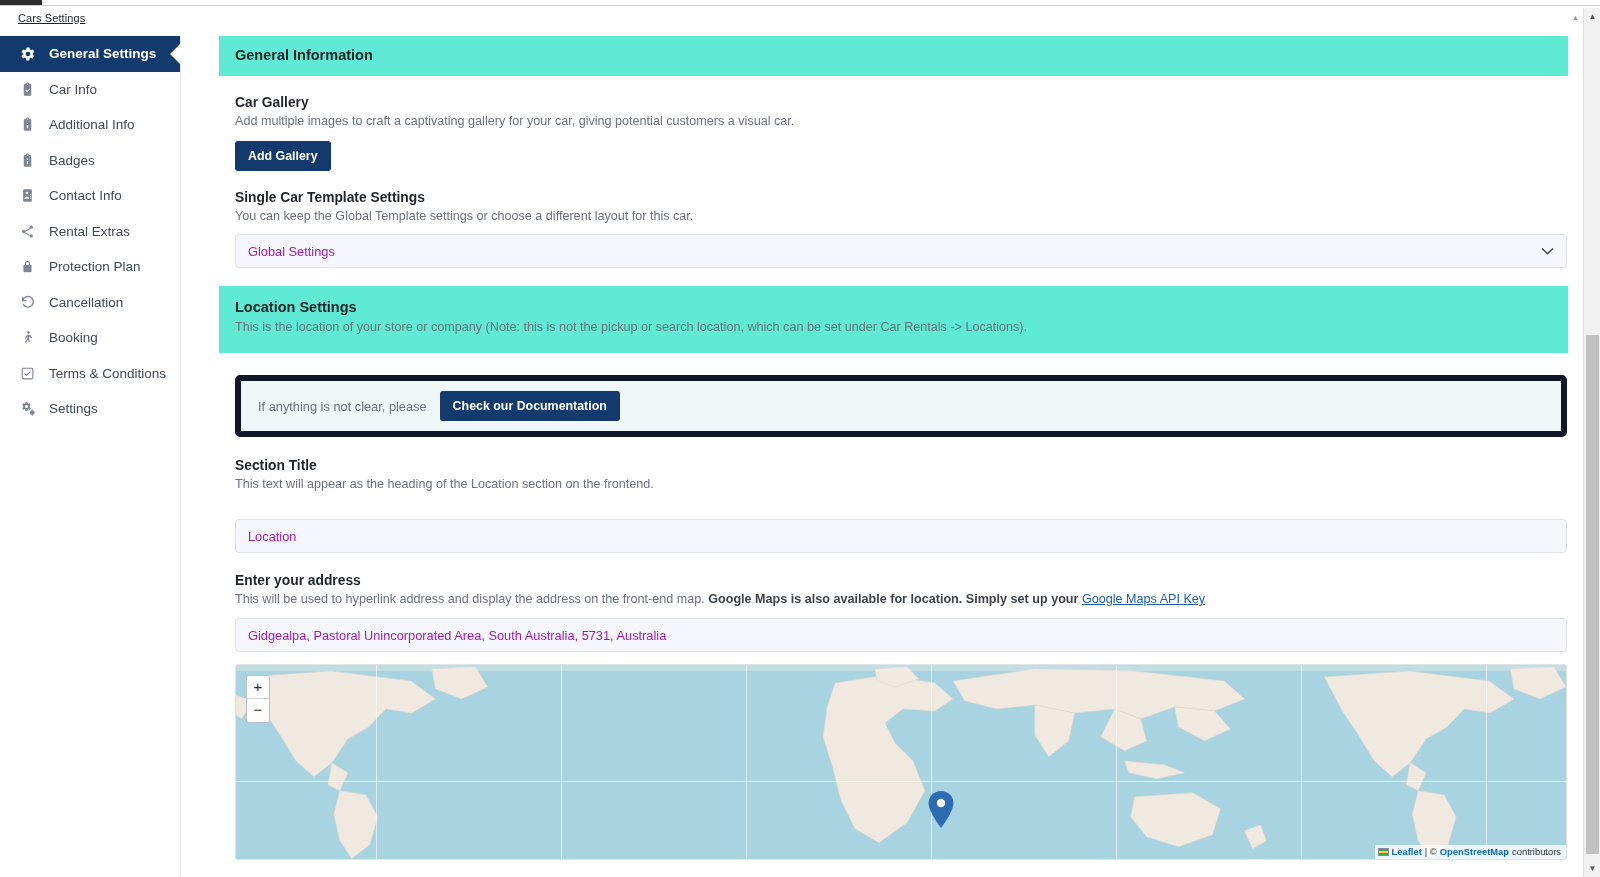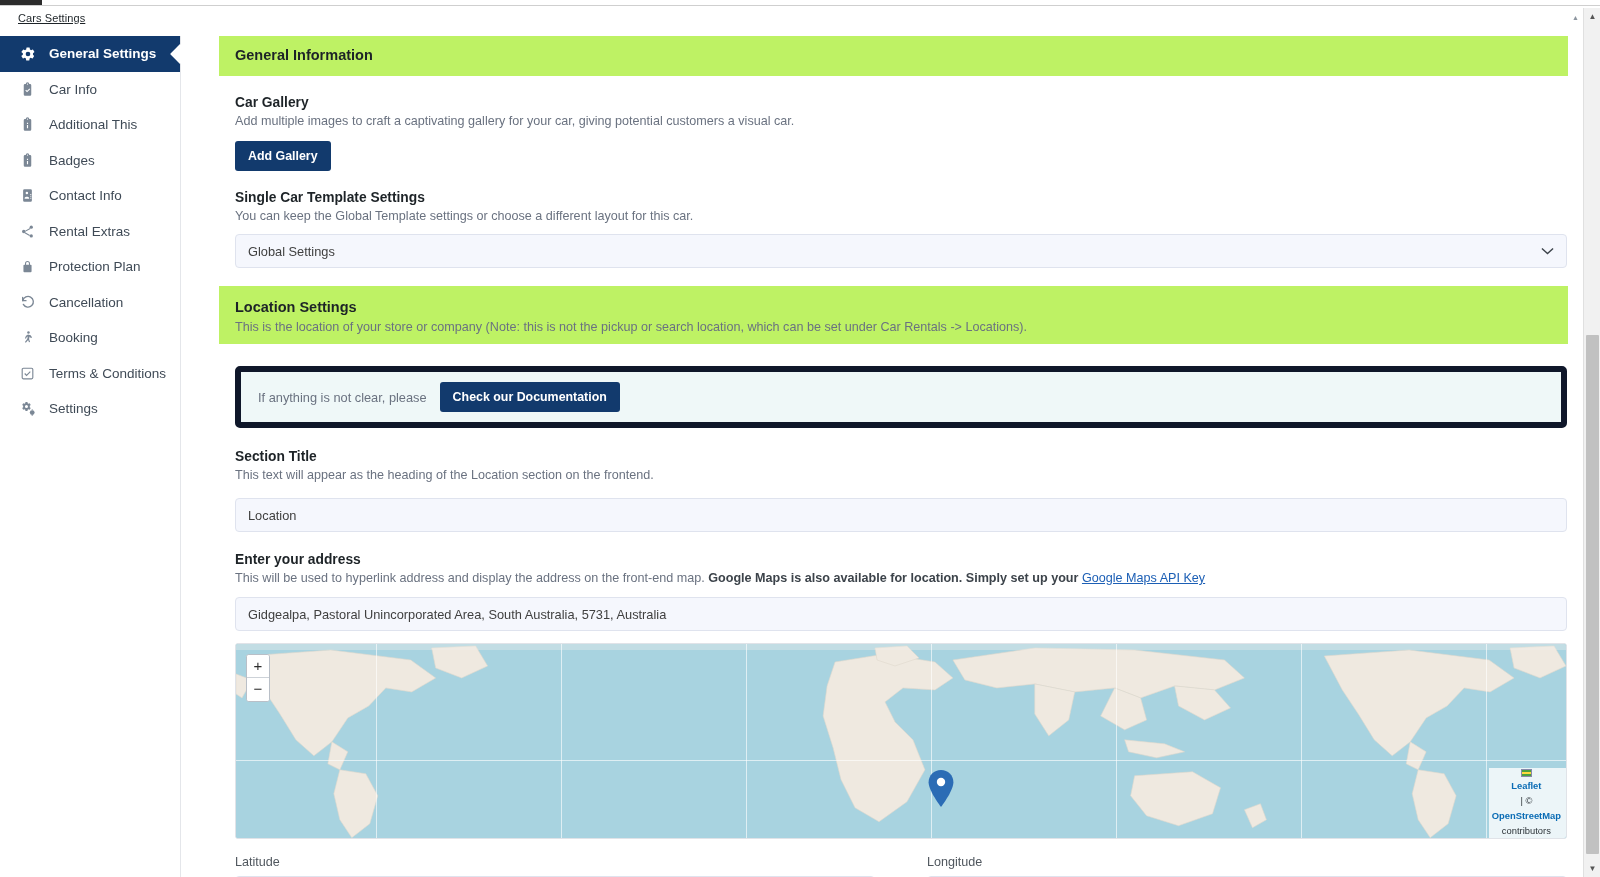--- a/index.html
+++ b/index.html
@@ -78,22 +78,22 @@
 
   
   #main {
     position: absolute; top: 28px; left: 219px;
     width: 1364px; height: 841px;
     background: #ffffff;
     overflow: hidden;
   }
 
   .section-bar {
-    background: #bef264;
-    padding: 13px 16px 10px 16px;
+    background: #5eead4;
+    padding: 13px 16px 19px 16px;
   }
   .section-bar .sb-title {
     font-size: 14.5px; font-weight: bold; color: #1d2327;
   }
   .section-bar .sb-sub {
     margin-top: 5px;
     font-size: 12.6px; color: #6a7280;
   }
 
   .block { padding: 0 16px; }
@@ -122,21 +122,21 @@
     font-family: inherit;
   }
 
   .input-box, .select-box {
     width: 100%;
     height: 34px;
     background: #f5f7fd;
     border: 1px solid #dfe3ee;
     border-radius: 4px;
     font-size: 12.8px;
-    color: #404040;
+    color: #a21caf;
     padding: 0 12px;
     display: flex; align-items: center;
     font-family: inherit;
   }
   .select-box { justify-content: space-between; cursor: pointer; }
   .select-box .chev { color: #50575e; font-size: 11px; line-height: 1; }
 
   .info-box {
     background: #eff8f8;
     border: 6px solid #0f172a;
@@ -194,21 +194,20 @@
   }
   .map-attr {
     position: absolute; right: 0; bottom: 0;
     background: rgba(255,255,255,.78);
     font-size: 9.4px;
     color: #2c3338;
     padding: 1px 5px 1px 3px;
     display: flex; align-items: center; gap: 3px;
     z-index: 6;
     line-height: 12px;
-    flex-direction: column;
   }
   .map-attr a { color: #0a6cb5; text-decoration: none; font-weight: bold; }
   .leaf-flag {
     display: inline-block; width: 11px; height: 8px;
     background: linear-gradient(to bottom, #4b9f3f 0 33%, #ffd83d 33% 66%, #4b9f3f 66% 100%);
     border: .5px solid #88a;
   }
 
   .lbl-sm { font-size: 12.6px; color: #50575e; margin-bottom: 7px; }
 
@@ -278,21 +277,21 @@
       </span>
       <span>Car Info</span>
     </div>
 
     <div class="nav-item">
       <span class="ic">
         <svg width="15" height="15" viewBox="0 0 24 24" fill="#7b8795">
             <path d="M16 3h-1.2a2.8 2.8 0 0 0-5.6 0H8a2 2 0 0 0-2 2v15a2 2 0 0 0 2 2h8a2 2 0 0 0 2-2V5a2 2 0 0 0-2-2zm-4-.8a1 1 0 1 1-1 1 1 1 0 0 1 1-1zm.9 15.8h-1.8v-5.4h1.8zm0-7h-1.8V9.2h1.8z"></path>
           </svg>
       </span>
-      <span>Additional This</span>
+      <span>Additional Info</span>
     </div>
 
     <div class="nav-item">
       <span class="ic">
         <svg width="15" height="15" viewBox="0 0 24 24" fill="#7b8795">
             <path d="M16 3h-1.2a2.8 2.8 0 0 0-5.6 0H8a2 2 0 0 0-2 2v15a2 2 0 0 0 2 2h8a2 2 0 0 0 2-2V5a2 2 0 0 0-2-2zm-4-.8a1 1 0 1 1-1 1 1 1 0 0 1 1-1zm.9 15.8h-1.8v-5.4h1.8zm0-7h-1.8V9.2h1.8z"></path>
           </svg>
       </span>
       <span>Badges</span>
     </div>
@@ -405,21 +404,21 @@
     <div class="block" style="padding-top:22px;">
       <div class="info-box">
         <span class="info-txt">If anything is not clear, please</span>
         <button class="btn-primary">Check our Documentation</button>
       </div>
     </div>
 
     <div class="block" style="padding-top:21px;">
       <div class="fld-title">Section Title</div>
       <div class="fld-desc">This text will appear as the heading of the Location section on the frontend.</div>
-      <div class="input-box" style="margin-top:16px;">
+      <div class="input-box" style="margin-top:28px;">
         <span>Location</span>
       </div>
     </div>
 
     <div class="block" style="padding-top:20px;">
       <div class="fld-title">Enter your address</div>
       <div class="fld-desc"><span>This will be used to hyperlink address and display the address on the front-end map. </span><b>Google Maps is also available for location. Simply set up your </b><a href="#">Google Maps API Key</a></div>
       <div class="input-box" style="margin-top:12px;">
         <span>Gidgealpa, Pastoral Unincorporated Area, South Australia, 5731, Australia</span>
       </div>

